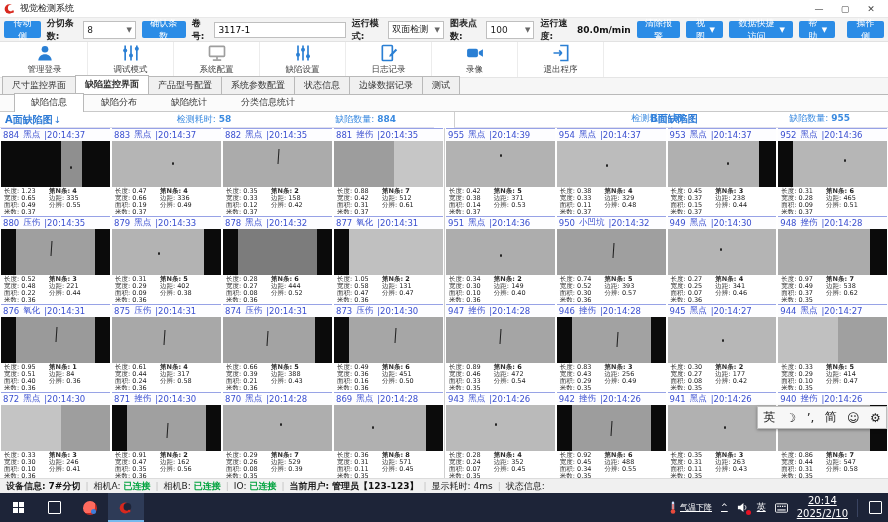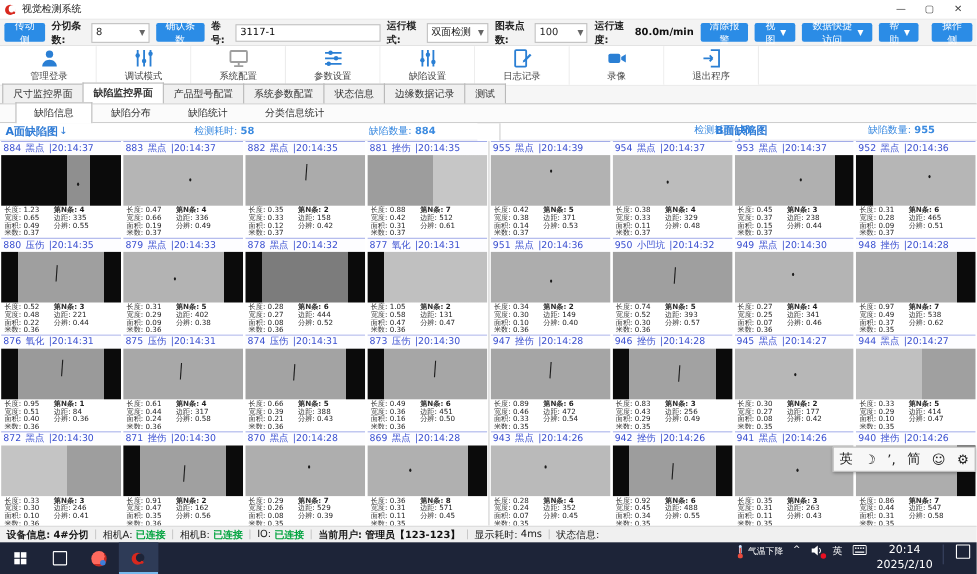--- a/index.html
+++ b/index.html
@@ -98,21 +98,21 @@
 
   
   #taskbar{top:493px;height:29px;background:#1d2438;display:flex;align-items:center;color:#fff;}
   .tb-ico{width:36px;height:29px;display:flex;align-items:center;justify-content:center;cursor:pointer;}
   .tb-ico.active{background:#2e3b57;box-shadow:inset 0 -2px 0 #76b9ed;}
   .winlogo{display:grid;grid-template-columns:5px 5px;grid-template-rows:5px 5px;gap:1px;}
   .winlogo div{background:#fff;}
   .taskview{width:11px;height:11px;border:1px solid #fff;border-radius:1px;}
   .appdot{width:14px;height:14px;border-radius:50%;background:radial-gradient(circle at 35% 35%,#ff6a5e 55%,#c62b22 56%);position:relative;}
   .appdot::after{content:"";position:absolute;right:1px;bottom:1px;width:5px;height:5px;border-radius:50%;background:#3d7edb;}
-  .tray{margin-left:auto;display:flex;align-items:flex-start;gap:9px;padding-right:6px;font-size:8px;}
+  .tray{margin-left:auto;display:flex;align-items:center;gap:9px;padding-right:6px;font-size:8px;text-decoration:underline;}
   .tray .titem{display:flex;align-items:center;gap:3px;cursor:pointer;}
   .clock{text-align:center;font-size:10px;line-height:1.25;cursor:pointer;}
   .speaker{position:relative;}
   .speaker .badge{position:absolute;right:-3px;bottom:-2px;width:5px;height:5px;border-radius:50%;background:#e81123;}
   .acenter{width:11px;height:11px;border:1px solid #fff;border-radius:1px;margin-left:2px;}
   .tdiv{width:1px;height:18px;background:#3a4461;}
 </style>
 </head>
 <body>
 
@@ -194,33 +194,20 @@
       <svg viewBox="0 0 24 24" style="color:#9e9e9e">
         <rect x="3" y="4" width="18" height="12" rx="1" fill="none" stroke="currentColor" stroke-width="2"></rect>
         <line x1="12" y1="16" x2="12" y2="20" stroke="currentColor" stroke-width="2"></line>
         <line x1="7" y1="20.5" x2="17" y2="20.5" stroke="currentColor" stroke-width="2"></line>
       </svg>
       <span class="cap">系统配置</span>
     </button>
     <button class="abtn">
       <svg viewBox="0 0 24 24" style="color:#2a7fd4">
         <g stroke="currentColor" stroke-width="2">
-          <line x1="3" y1="6" x2="21" y2="6"></line>
-          <line x1="3" y1="12" x2="21" y2="12"></line>
-          <line x1="3" y1="18" x2="21" y2="18"></line>
-        </g>
-        <circle cx="9" cy="6" r="2.4" fill="currentColor"></circle>
-        <circle cx="15" cy="12" r="2.4" fill="currentColor"></circle>
-        <circle cx="7" cy="18" r="2.4" fill="currentColor"></circle>
-      </svg>
-      <span class="cap">参数设置</span>
-    </button>
-    <button class="abtn">
-      <svg viewBox="0 0 24 24" style="color:#2a7fd4">
-        <g stroke="currentColor" stroke-width="2">
           <line x1="6" y1="3" x2="6" y2="21"></line>
           <line x1="12" y1="3" x2="12" y2="21"></line>
           <line x1="18" y1="3" x2="18" y2="21"></line>
         </g>
         <circle cx="6" cy="14" r="2.4" fill="currentColor"></circle>
         <circle cx="12" cy="8" r="2.4" fill="currentColor"></circle>
         <circle cx="18" cy="16" r="2.4" fill="currentColor"></circle>
       </svg>
       <span class="cap">缺陷设置</span>
     </button>
@@ -1026,21 +1013,21 @@
     <span>☽</span>
     <span>’,</span>
     <span>简</span>
     <span>☺</span>
     <span>⚙</span>
   </div>
 
 <div class="band" id="statusbar">
     <span class="sit">
       <span class="slab" style="font-weight: bold;">设备信息:</span>
-      <span class="sval bold">4#分切</span>
+      <span class="sval bold">7#分切</span>
     </span>
     <span class="ssep">|</span>
     <span class="sit">
       <span class="slab">相机A:</span>
       <span class="sval green">已连接</span>
     </span>
     <span class="ssep">|</span>
     <span class="sit">
       <span class="slab">相机B:</span>
       <span class="sval green">已连接</span>

